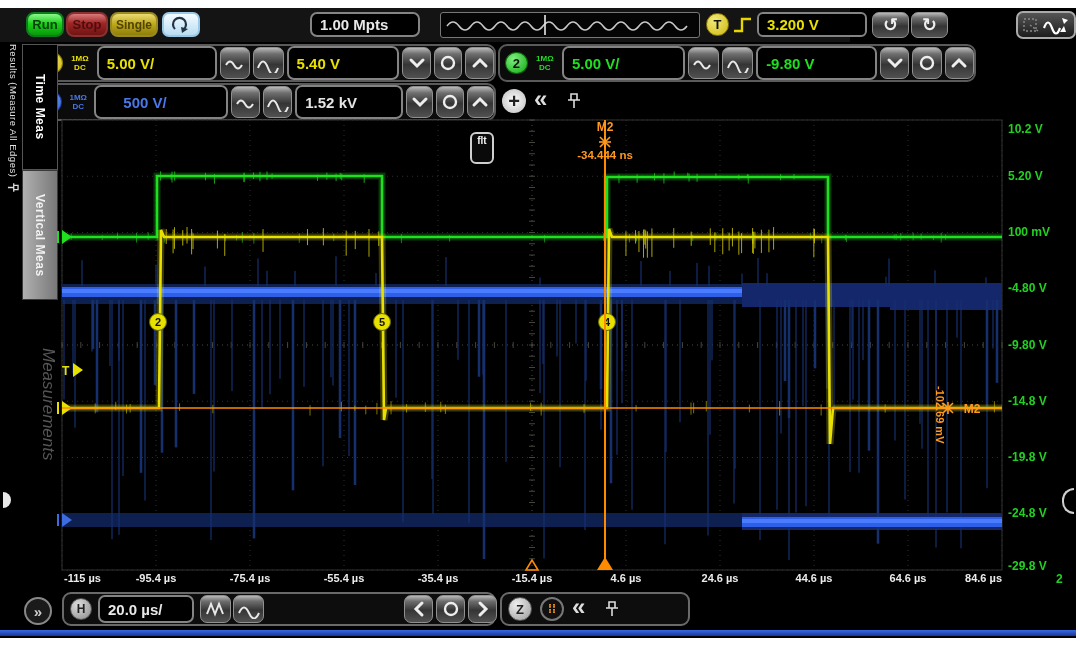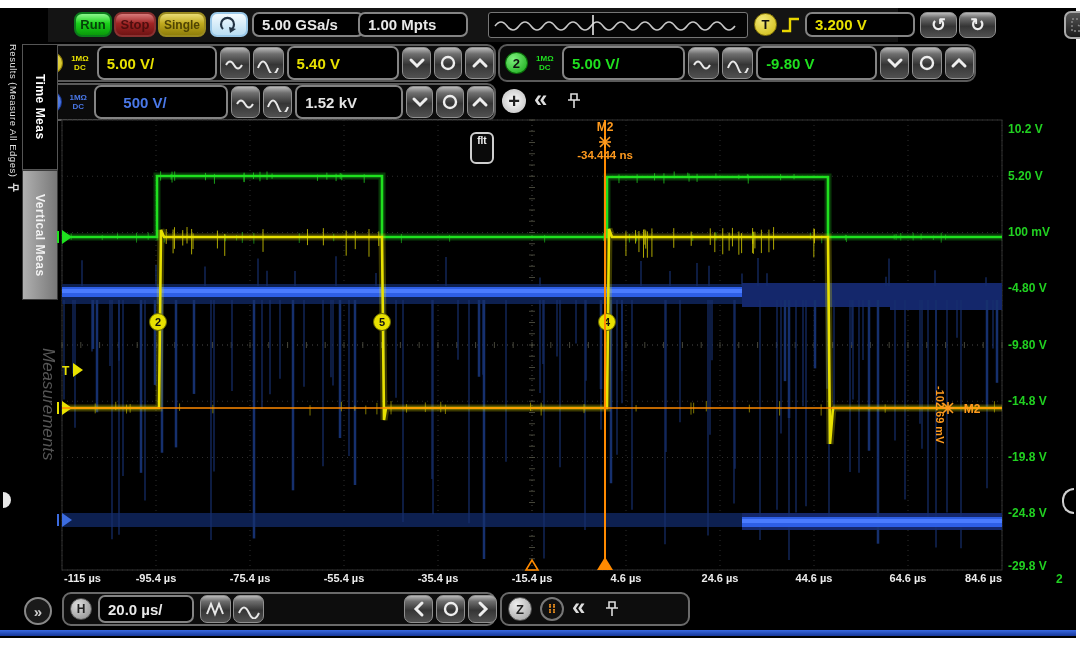--- a/index.html
+++ b/index.html
@@ -26,43 +26,42 @@
   .tab{position:absolute;left:22px;width:36px;display:flex;align-items:center;justify-content:center;
        border:1px solid #3a3a3a;box-sizing:border-box;}
   .tab .lbl{writing-mode:vertical-rl;font-size:12px;font-weight:bold;letter-spacing:.5px;}
   svg text{font-family:"Liberation Sans","DejaVu Sans",sans-serif;}
 </style>
 </head>
 <body>
 
 <div class="scope">
 
-  <div class="abs" style="left:0;top:0;width:850px;height:34px;background:#141414;margin-left:48px;">
+  <div class="abs" style="left:0;top:0;width:850px;height:34px;background:#141414;">
     <div class="abs" style="left:26px;top:4px;width:38px;height:25px;border-radius:8px;border:2px solid #0c7c1c;background:linear-gradient(#8cf78c,#1ad11a 45%,#0a9a0a);color:#06400a;font-weight:bold;font-size:13px;display:flex;align-items:center;justify-content:center;">Run</div>
     <div class="abs" style="left:66px;top:4px;width:42px;height:25px;border-radius:8px;border:2px solid #8a3030;background:linear-gradient(#d87a7a,#a02424 45%,#701414);color:#4e0e0e;font-weight:bold;font-size:13px;display:flex;align-items:center;justify-content:center;">Stop</div>
     <div class="abs" style="left:110px;top:4px;width:48px;height:25px;border-radius:8px;border:2px solid #9a8a20;background:linear-gradient(#eadc74,#c0aa1e 45%,#8f7e0a);color:#4f4403;font-weight:bold;font-size:12px;display:flex;align-items:center;justify-content:center;">Single</div>
     <div class="abs" style="left:162px;top:4px;width:38px;height:25px;border-radius:7px;border:2px solid #9ac8e8;background:linear-gradient(#f4fbff,#b9ddf2);display:flex;align-items:center;justify-content:center;">
       <svg class="gly" width="22" height="18" viewBox="0 0 22 18">
         <path d="M5 13 A6.5 6.5 0 1 1 14 13" fill="none" stroke="#223344" stroke-width="2.2"></path>
         <polygon points="11,11 18,13 12,17" fill="#223344"></polygon>
       </svg>
     </div>
-    <div class="disp abs" style="left:204px;top:4px;width:112px;height:25px;">5.00 GSa/s</div>
     <div class="disp abs" style="left:310px;top:4px;width:110px;height:25px;">1.00 Mpts</div>
     <div class="abs" style="left:440px;top:4px;width:260px;height:26px;background:#050505;border:1px solid #777;border-radius:3px;">
       <svg class="gly" width="258" height="24" viewBox="0 0 258 24">
         <path d="M6 13 q6 -8 12 0 t12 0 t12 0 t12 0 t12 0 t12 0 t12 0 t12 0 t12 0 t12 0 t12 0 t12 0 t12 0 t12 0 t12 0 t12 0 t12 0 t12 0 t12 0 t12 0" fill="none" stroke="#c8c8c8" stroke-width="1.6"></path>
         <line x1="104" y1="2" x2="104" y2="22" stroke="#e8e8e8" stroke-width="1.6"></line>
       </svg>
     </div>
     <div class="chip abs" style="left:706px;top:5px;width:23px;height:23px;background:radial-gradient(circle at 35% 30%,#f3e97a,#cdb90e);border:1px solid #8f7e0a;">T</div>
     <svg class="abs gly" style="left:732px;top:5px;" width="22" height="24" viewBox="0 0 22 24">
       <path d="M2 18 h8 v-12 h9" fill="none" stroke="#e8d500" stroke-width="2.4"></path>
     </svg>
-    <div class="disp abs" style="left:757px;top:4px;width:110px;height:25px;color:#e8e100;">3.200 V</div>
+    <div class="disp abs" style="left:757px;top:4px;width:110px;height:25px;color:#e8e100;border-radius:6px;">3.200 V</div>
     <div class="btn abs" style="left:872px;top:4px;width:37px;height:26px;font-size:18px;font-weight:bold;">
       <span>↺</span>
       </div>
     <div class="btn abs" style="left:911px;top:4px;width:37px;height:26px;font-size:18px;font-weight:bold;">
       <span>↻</span>
       </div>
     <div class="btn abs" style="left:1016px;top:3px;width:60px;height:28px;background:linear-gradient(#555,#1c1c1c);border:2px solid #aaa;">
       <svg class="gly" width="52" height="22" viewBox="0 0 52 22">
         <path d="M4 5 h12 v12 h-12 z" fill="none" stroke="#8a8a8a" stroke-width="1.4" stroke-dasharray="2 2"></path>
         <path d="M10 11 L18 17" stroke="#8a8a8a" stroke-width="1.4" stroke-dasharray="2 2"></path>

